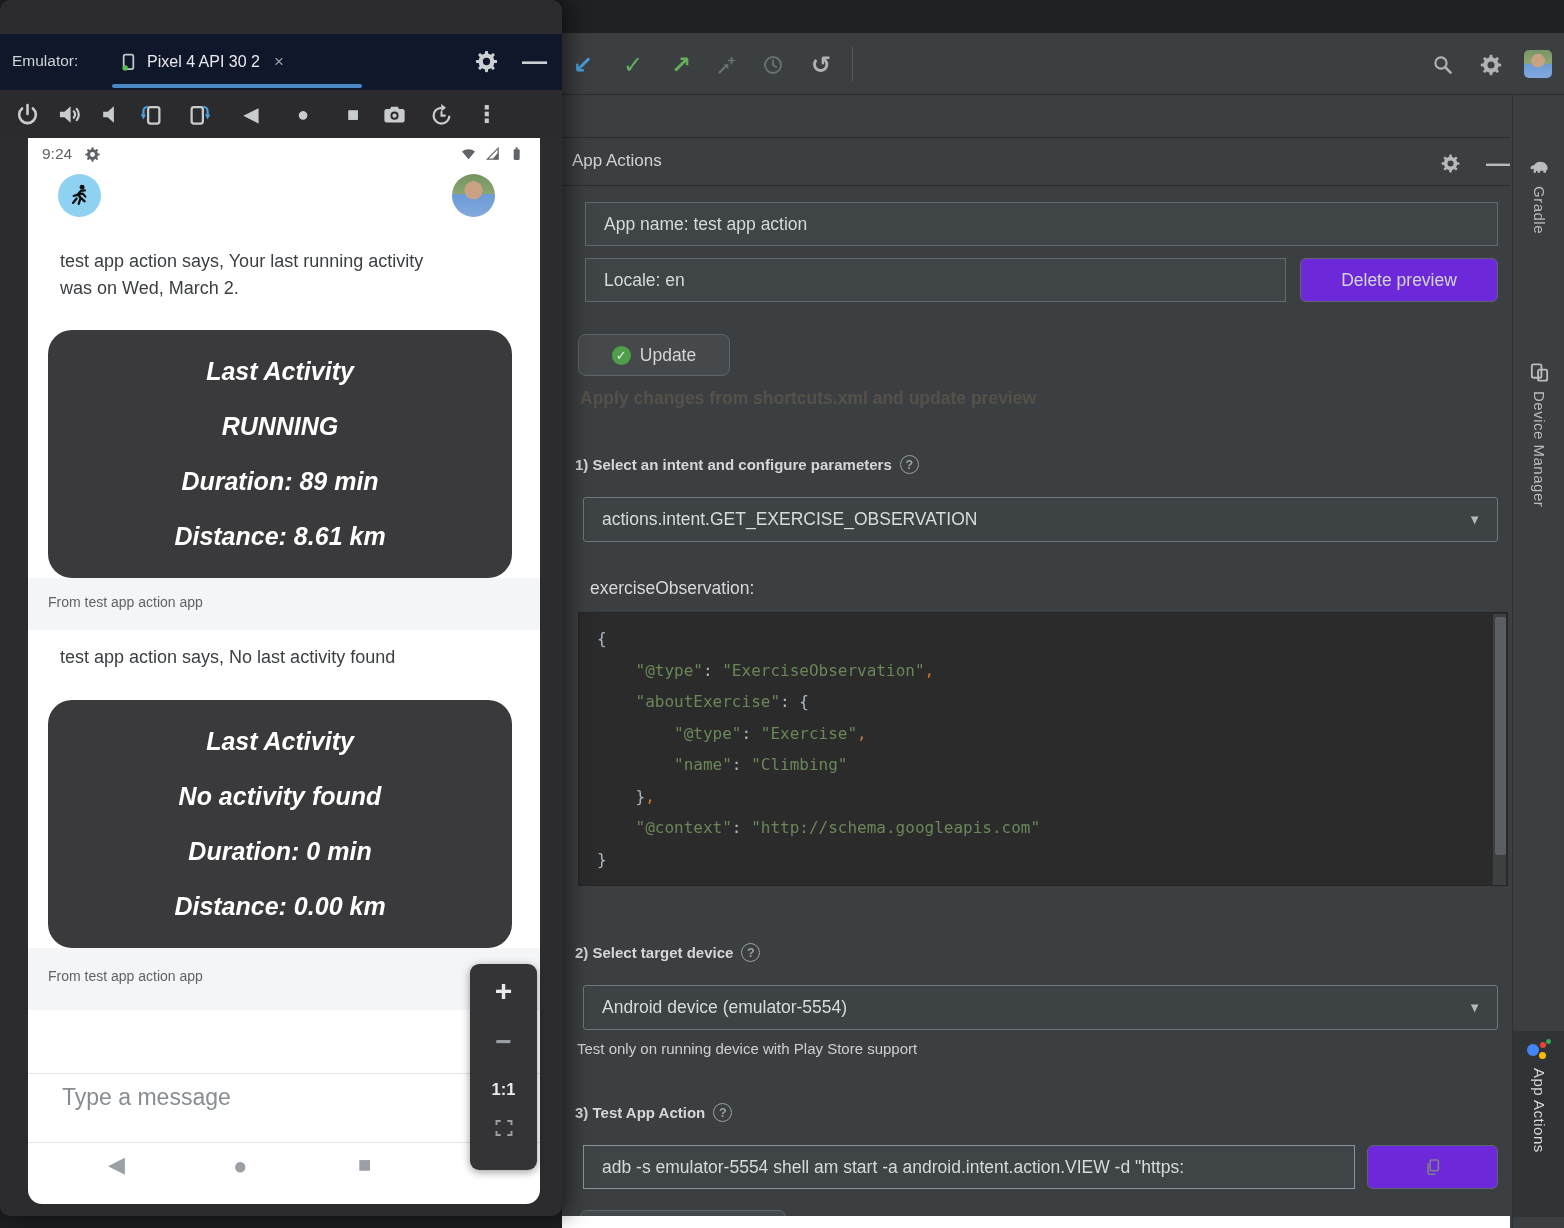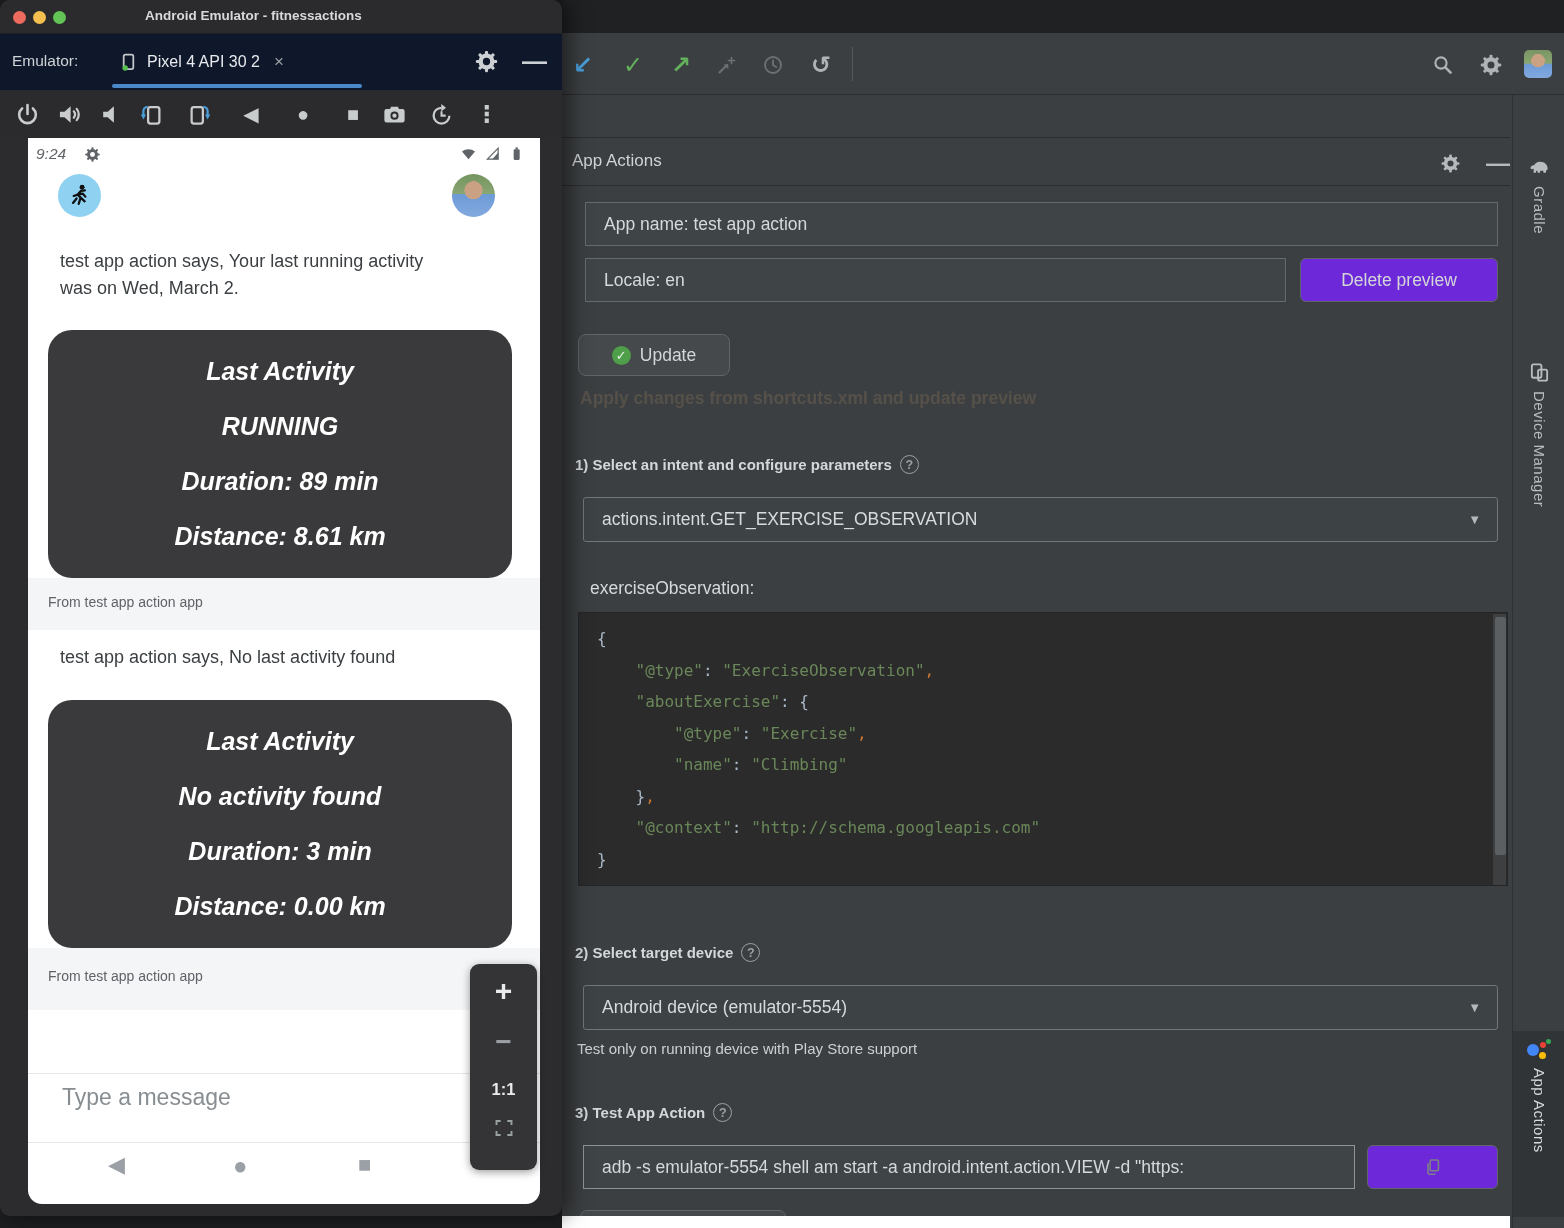--- a/index.html
+++ b/index.html
@@ -85,21 +85,21 @@
   .tabbar-gear svg { width:25px; height:25px; }
   .tabbar-min { position:absolute; left:522px; top:13px; font-size:25px; font-weight:bold; color:#ccd0d2; }
 
   .emu-toolbar { position:absolute; left:0; top:90px; width:100%; height:48px; background:#2b2b2d; }
   .et-ic { position:absolute; top:10px; width:28px; height:28px; display:flex; align-items:center; justify-content:center; color:#c9cccd; }
   .et-ic svg { width:27px; height:27px; }
   .et-glyph { font-size:20px; line-height:1; }
   .et-dots { font-size:23px; font-weight:bold; }
 
   .phone-screen { position:absolute; left:28px; top:138px; width:512px; height:1066px; background:#ffffff; border-radius:0 0 14px 14px; overflow:hidden; }
-  .status-time { position:absolute; left:8px; top:7px; font-size:15.5px; color:#5f6368;font-style:italic; }
+  .status-time { position:absolute; left:14px; top:7px; font-size:15.5px; color:#5f6368; }
   .status-gear { position:absolute; left:56px; top:8px; width:17px; height:17px; color:#5f6368; }
   .status-gear svg { width:17px; height:17px; }
   .st-ic { position:absolute; top:7px; width:17px; height:17px; color:#606468; }
   .st-ic svg { width:17px; height:17px; }
 
   .avatar-bot { position:absolute; left:30px; top:36px; width:43px; height:43px; border-radius:50%; background:#8ed1f1; color:#111; display:flex; align-items:center; justify-content:center; }
   .avatar-bot svg { width:27px; height:27px; }
   .avatar-user { position:absolute; left:424px; top:36px; width:43px; height:43px; border-radius:50%;
     background: radial-gradient(circle at 50% 38%, #caa183 0 26%, transparent 27%),
                 linear-gradient(180deg,#74945f 0%, #8aa672 46%, #6d9bd6 47%, #82a9df 100%); }
@@ -357,26 +357,20 @@
             <i class="as-red"></i>
             <i class="as-yellow"></i>
             <i class="as-green"></i>
         </span>
         <span class="vtab-label">App Actions</span>
       </div>
     </div>
   </div>
 
   <div class="emu-window">
-    <div class="emu-titlebar">
-      <span class="tl red"></span>
-      <span class="tl yellow"></span>
-      <span class="tl green"></span>
-      <span class="emu-title">Android Emulator - fitnessactions</span>
-    </div>
 
     <div class="emu-tabbar">
       <span class="emu-tab-prefix">Emulator:</span>
       <div class="emu-tab">
         <svg>
             <use href="#i-phone-tab"></use>
           </svg>
         <span>Pixel 4 API 30 2</span>
         <span class="tab-close">×</span>
       </div>
@@ -466,21 +460,21 @@
       <div class="band" style="top:440px; height:52px;"></div>
       <span class="from-cap" style="top:456px;">From test app action app</span>
 
       <div class="msg" style="top:506px;">
         <div>test app action says, No last activity found</div>
       </div>
 
       <div class="card" style="top:562px;">
         <div>Last Activity</div>
         <div>No activity found</div>
-        <div>Duration: 3 min</div>
+        <div>Duration: 0 min</div>
         <div>Distance: 0.00 km</div>
       </div>
 
       <div class="band" style="top:810px; height:62px;"></div>
       <span class="from-cap" style="top:830px;">From test app action app</span>
 
       <div class="hr" style="top:935px;"></div>
       <div class="compose">Type a message</div>
       <div class="hr" style="top:1004px;"></div>
 

